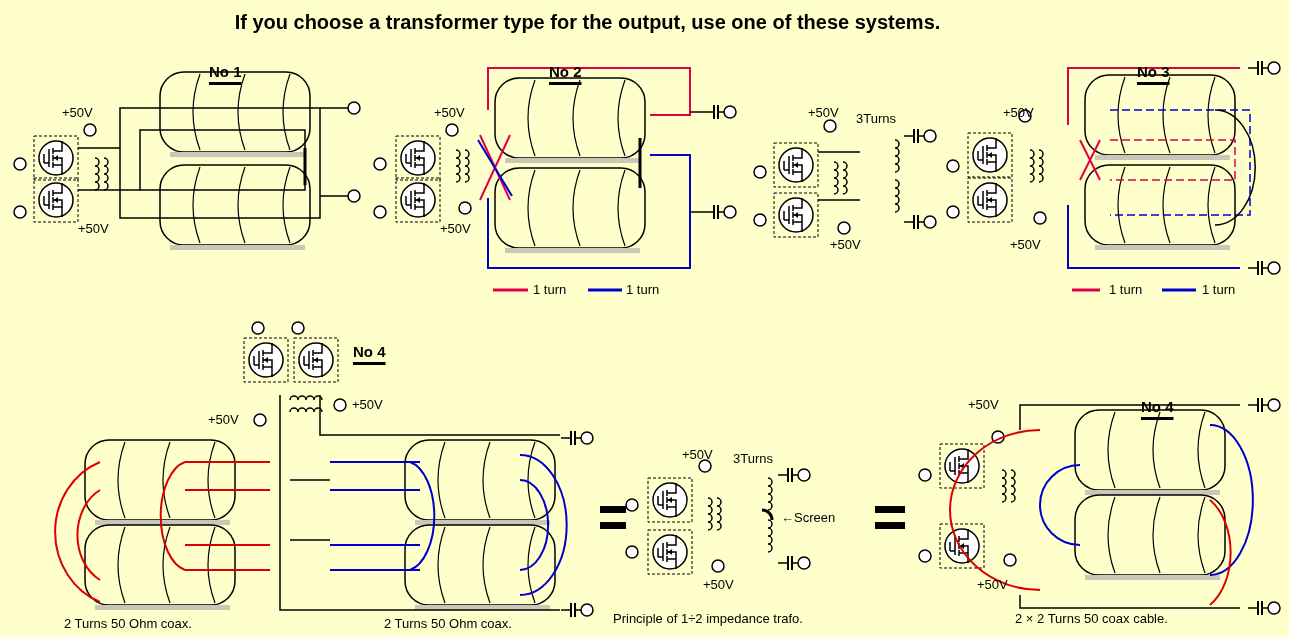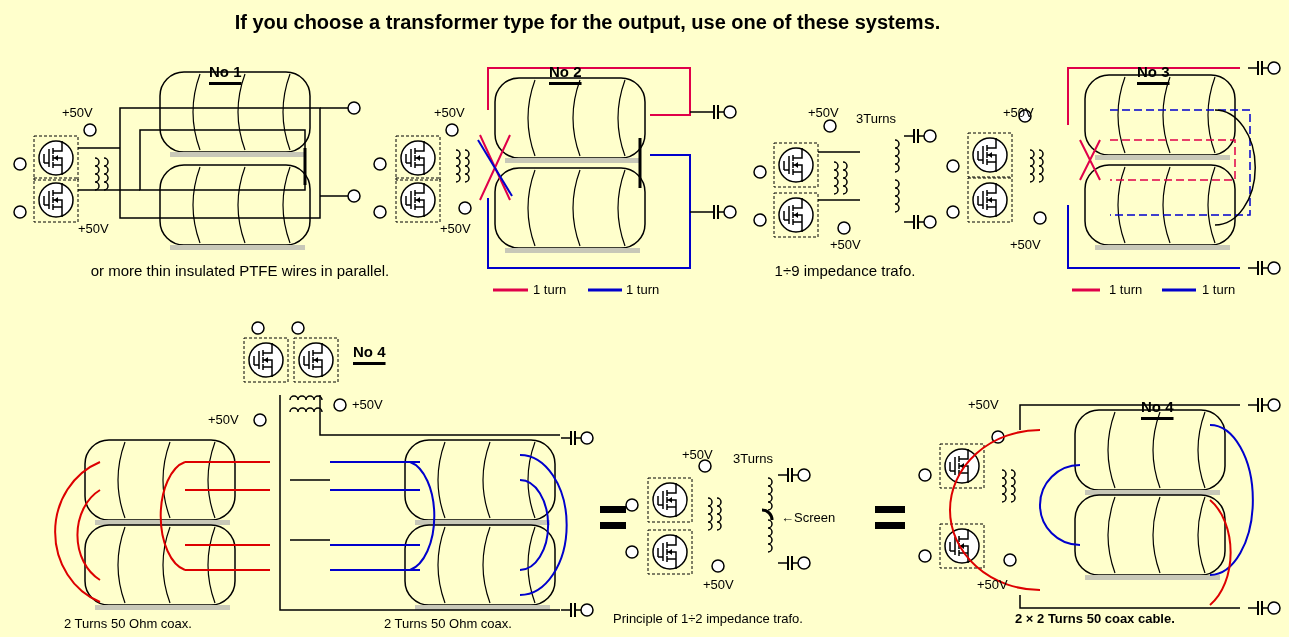--- a/index.html
+++ b/index.html
@@ -216,25 +216,23 @@
 <div class="lbl" style="left:208px;top:413px;">+50V</div>
 <div class="lbl" style="left:352px;top:398px;">+50V</div>
 <div class="lbl" style="left:682px;top:448px;">+50V</div>
 <div class="lbl" style="left:703px;top:578px;">+50V</div>
 <div class="lbl" style="left:733px;top:452px;">3Turns</div>
 <div class="lbl" style="left:781px;top:511px;">←Screen</div>
 <div class="lbl" style="left:968px;top:398px;">+50V</div>
 <div class="lbl" style="left:977px;top:578px;">+50V</div>
 
 <div class="cap" style="left:10px;top:260px;width:460px;">
-  <div>or more thin insulated PTFE wires in parallel.</div>
 </div>
 <div class="lbl" style="left:533px;top:283px;">1 turn</div>
 <div class="lbl" style="left:626px;top:283px;">1 turn</div>
 <div class="cap" style="left:740px;top:260px;width:210px;">
-  <div>1÷9 impedance trafo.</div>
 </div>
 <div class="lbl" style="left:1109px;top:283px;">1 turn</div>
 <div class="lbl" style="left:1202px;top:283px;">1 turn</div>
 <div class="lbl sm" style="left:64px;top:617px;">2 Turns 50 Ohm coax.</div>
 <div class="lbl sm" style="left:384px;top:617px;">2 Turns 50 Ohm coax.</div>
 <div class="lbl" style="left:613px;top:612px;">Principle of 1÷2 impedance trafo.</div>
-<div class="lbl" style="left:1015px;top:612px;font-weight:bold;">2 × 2 Turns 50 coax cable.</div>
+<div class="lbl" style="left:1015px;top:612px;">2 × 2 Turns 50 coax cable.</div>
 
 </body></html>

